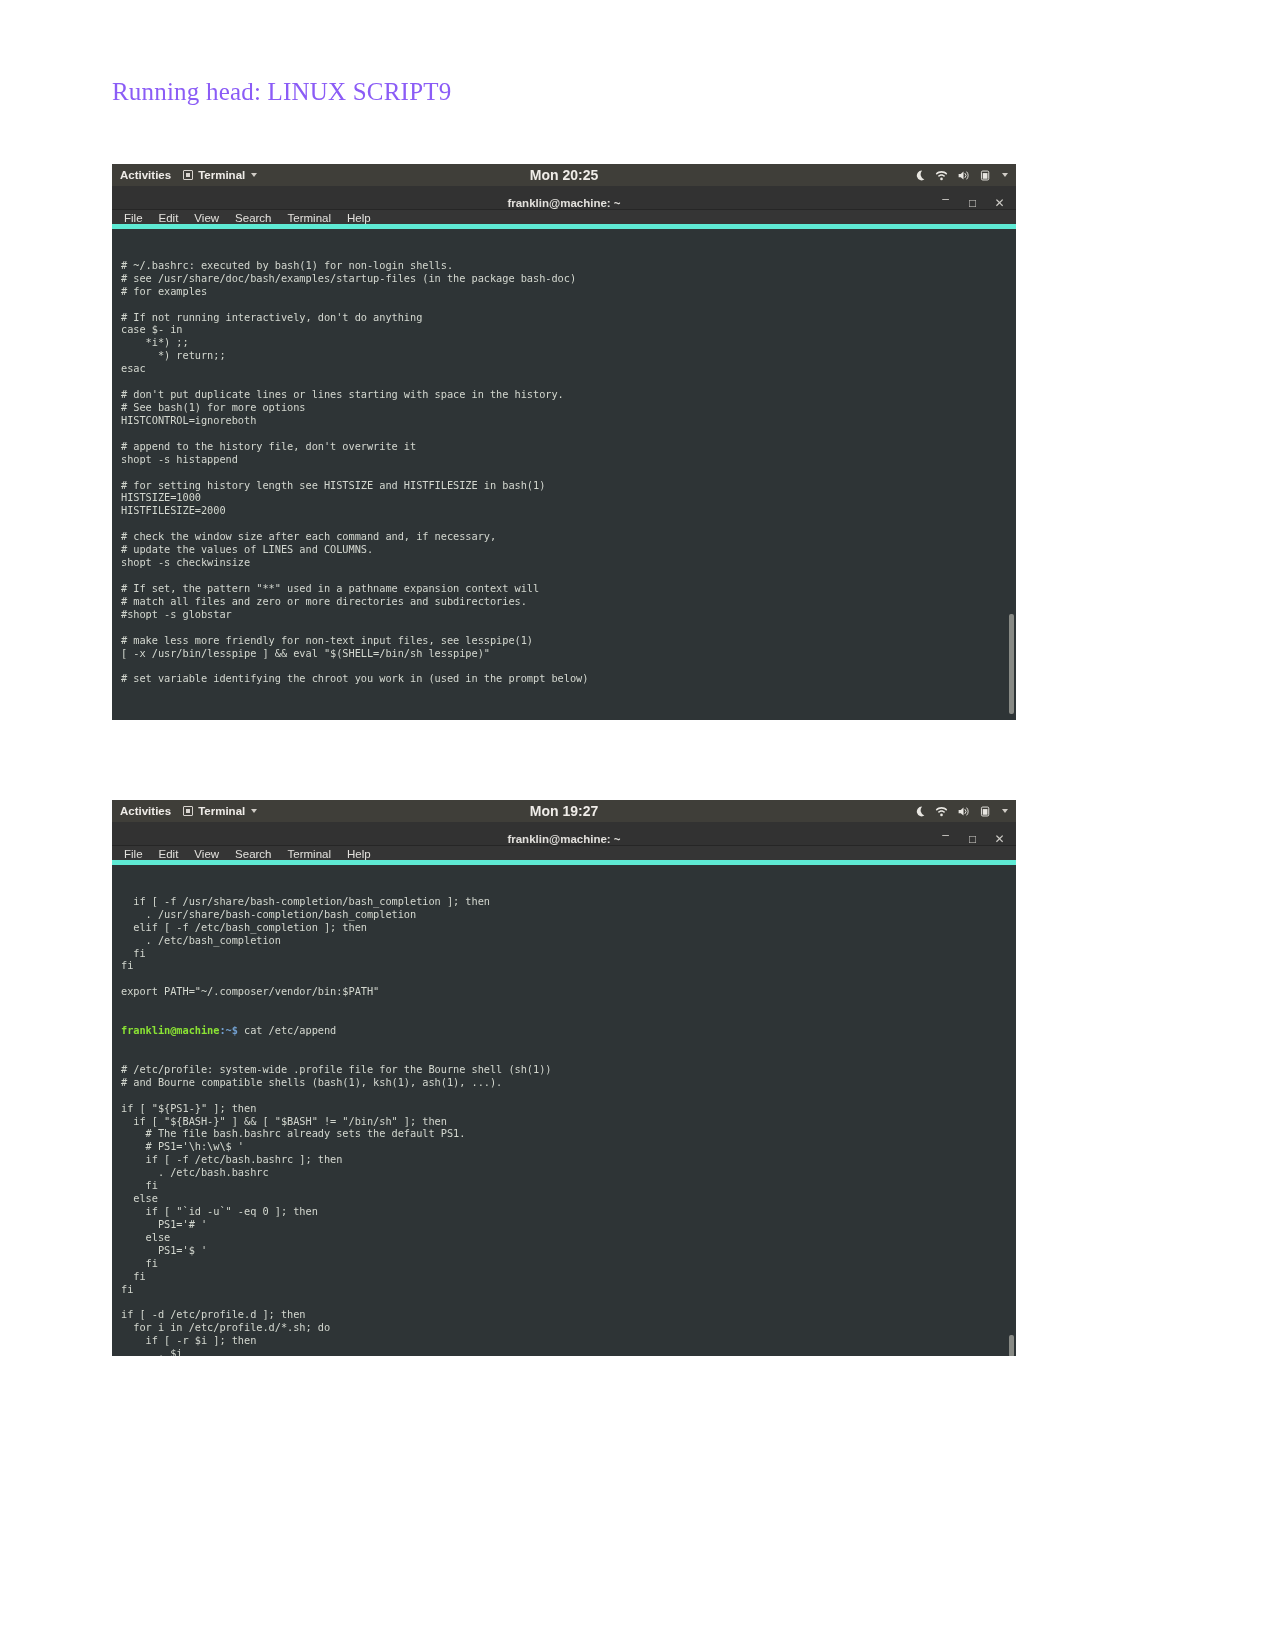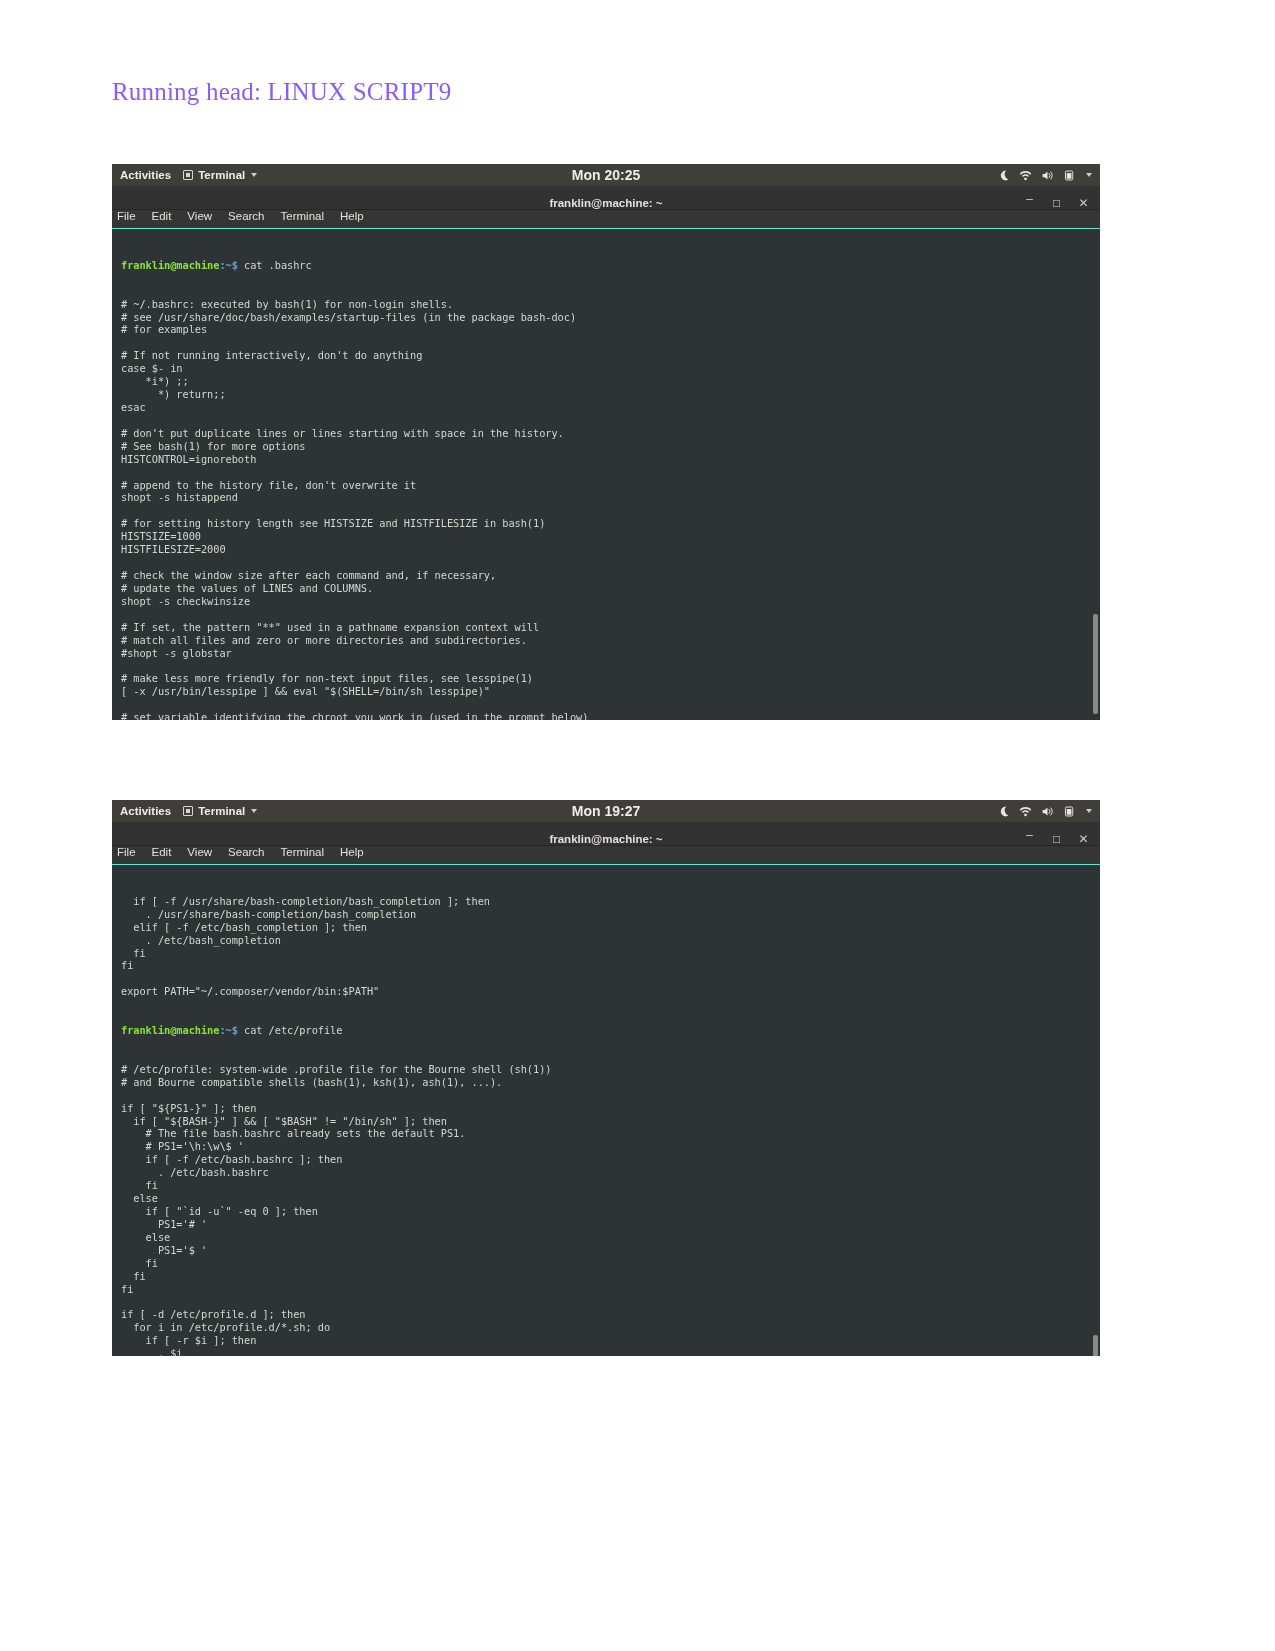--- a/index.html
+++ b/index.html
@@ -25,21 +25,21 @@
     font-size: 25px;
     color: #8b5cf6;
     letter-spacing: 0.2px;
     white-space: nowrap;
   }
 
   
   .shot {
     position: absolute;
     left: 112px;
-    width: 988px;
+    width: 904px;
     background: #f97316;
     overflow: hidden;
   }
   #shot-1 { top: 164px; height: 556px; }
   #shot-2 { top: 800px; height: 556px; }
 
   
   .gnome-bar {
     height: 22px;
     background: #3f3e39;
@@ -139,26 +139,26 @@
     text-align: center;
     display: inline-block;
   }
   .wbtn-min { position: relative; top: -4px; }
 
   
   .menubar {
     height: 19px;
     background: #353535;
     display: flex;
-    align-items: flex-start;
+    align-items: flex-end;
     gap: 16px;
-    padding-left: 5px;
+    padding-left: 12px;
     font-size: 11.5px;
     color: #e3e1dd;
-    border-bottom: 1px solid #5eead4;
+    border-bottom: 5px solid #5eead4;
   }
   .menubar span { cursor: default; }
 
   
   .term-body {
     background: #2e3436;
     position: relative;
     padding: 4px 0 0 9px;
     font-family: "DejaVu Sans Mono", "Liberation Mono", monospace;
     font-size: 10.3px;
@@ -243,21 +243,20 @@
   <div class="menubar">
     <span>File</span>
     <span>Edit</span>
     <span>View</span>
     <span>Search</span>
     <span>Terminal</span>
     <span>Help</span>
   </div>
 
   <div class="term-body" id="term-body-1">
-    <span class="term-line"><span class="prompt-user">franklin@machine</span><span class="prompt-path">:~$</span><span> cat .bashrc</span></span>
     <div id="t1-lines"><span class="term-line"># ~/.bashrc: executed by bash(1) for non-login shells.</span><span class="term-line"># see /usr/share/doc/bash/examples/startup-files (in the package bash-doc)</span><span class="term-line"># for examples</span><span class="term-line">&nbsp;</span><span class="term-line"># If not running interactively, don't do anything</span><span class="term-line">case $- in</span><span class="term-line">    *i*) ;;</span><span class="term-line">      *) return;;</span><span class="term-line">esac</span><span class="term-line">&nbsp;</span><span class="term-line"># don't put duplicate lines or lines starting with space in the history.</span><span class="term-line"># See bash(1) for more options</span><span class="term-line">HISTCONTROL=ignoreboth</span><span class="term-line">&nbsp;</span><span class="term-line"># append to the history file, don't overwrite it</span><span class="term-line">shopt -s histappend</span><span class="term-line">&nbsp;</span><span class="term-line"># for setting history length see HISTSIZE and HISTFILESIZE in bash(1)</span><span class="term-line">HISTSIZE=1000</span><span class="term-line">HISTFILESIZE=2000</span><span class="term-line">&nbsp;</span><span class="term-line"># check the window size after each command and, if necessary,</span><span class="term-line"># update the values of LINES and COLUMNS.</span><span class="term-line">shopt -s checkwinsize</span><span class="term-line">&nbsp;</span><span class="term-line"># If set, the pattern "**" used in a pathname expansion context will</span><span class="term-line"># match all files and zero or more directories and subdirectories.</span><span class="term-line">#shopt -s globstar</span><span class="term-line">&nbsp;</span><span class="term-line"># make less more friendly for non-text input files, see lesspipe(1)</span><span class="term-line">[ -x /usr/bin/lesspipe ] &amp;&amp; eval "$(SHELL=/bin/sh lesspipe)"</span><span class="term-line">&nbsp;</span><span class="term-line"># set variable identifying the chroot you work in (used in the prompt below)</span></div>
     <div class="term-scroll" id="scroll-1"></div>
   </div>
 </div>
 
 <div class="shot" id="shot-2">
 
   <div class="gnome-bar">
     <div class="gnome-left">
       <span class="gnome-activities">Activities</span>
@@ -310,18 +309,18 @@
     <span>File</span>
     <span>Edit</span>
     <span>View</span>
     <span>Search</span>
     <span>Terminal</span>
     <span>Help</span>
   </div>
 
   <div class="term-body" id="term-body-2">
     <div id="t2-pre"><span class="term-line">  if [ -f /usr/share/bash-completion/bash_completion ]; then</span><span class="term-line">    . /usr/share/bash-completion/bash_completion</span><span class="term-line">  elif [ -f /etc/bash_completion ]; then</span><span class="term-line">    . /etc/bash_completion</span><span class="term-line">  fi</span><span class="term-line">fi</span><span class="term-line">&nbsp;</span><span class="term-line">export PATH="~/.composer/vendor/bin:$PATH"</span></div>
-    <span class="term-line"><span class="prompt-user">franklin@machine</span><span class="prompt-path">:~$</span><span> cat /etc/profile</span></span>
+    <span class="term-line"><span class="prompt-user">franklin@machine</span><span class="prompt-path">:~$</span><span> cat /etc/append</span></span>
     <div id="t2-post"><span class="term-line"># /etc/profile: system-wide .profile file for the Bourne shell (sh(1))</span><span class="term-line"># and Bourne compatible shells (bash(1), ksh(1), ash(1), ...).</span><span class="term-line">&nbsp;</span><span class="term-line">if [ "${PS1-}" ]; then</span><span class="term-line">  if [ "${BASH-}" ] &amp;&amp; [ "$BASH" != "/bin/sh" ]; then</span><span class="term-line">    # The file bash.bashrc already sets the default PS1.</span><span class="term-line">    # PS1='\h:\w\$ '</span><span class="term-line">    if [ -f /etc/bash.bashrc ]; then</span><span class="term-line">      . /etc/bash.bashrc</span><span class="term-line">    fi</span><span class="term-line">  else</span><span class="term-line">    if [ "`id -u`" -eq 0 ]; then</span><span class="term-line">      PS1='# '</span><span class="term-line">    else</span><span class="term-line">      PS1='$ '</span><span class="term-line">    fi</span><span class="term-line">  fi</span><span class="term-line">fi</span><span class="term-line">&nbsp;</span><span class="term-line">if [ -d /etc/profile.d ]; then</span><span class="term-line">  for i in /etc/profile.d/*.sh; do</span><span class="term-line">    if [ -r $i ]; then</span><span class="term-line">      . $i</span></div>
     
     <div class="term-scroll" id="scroll-2"></div>
   </div>
 </div>
 
 </body></html>

